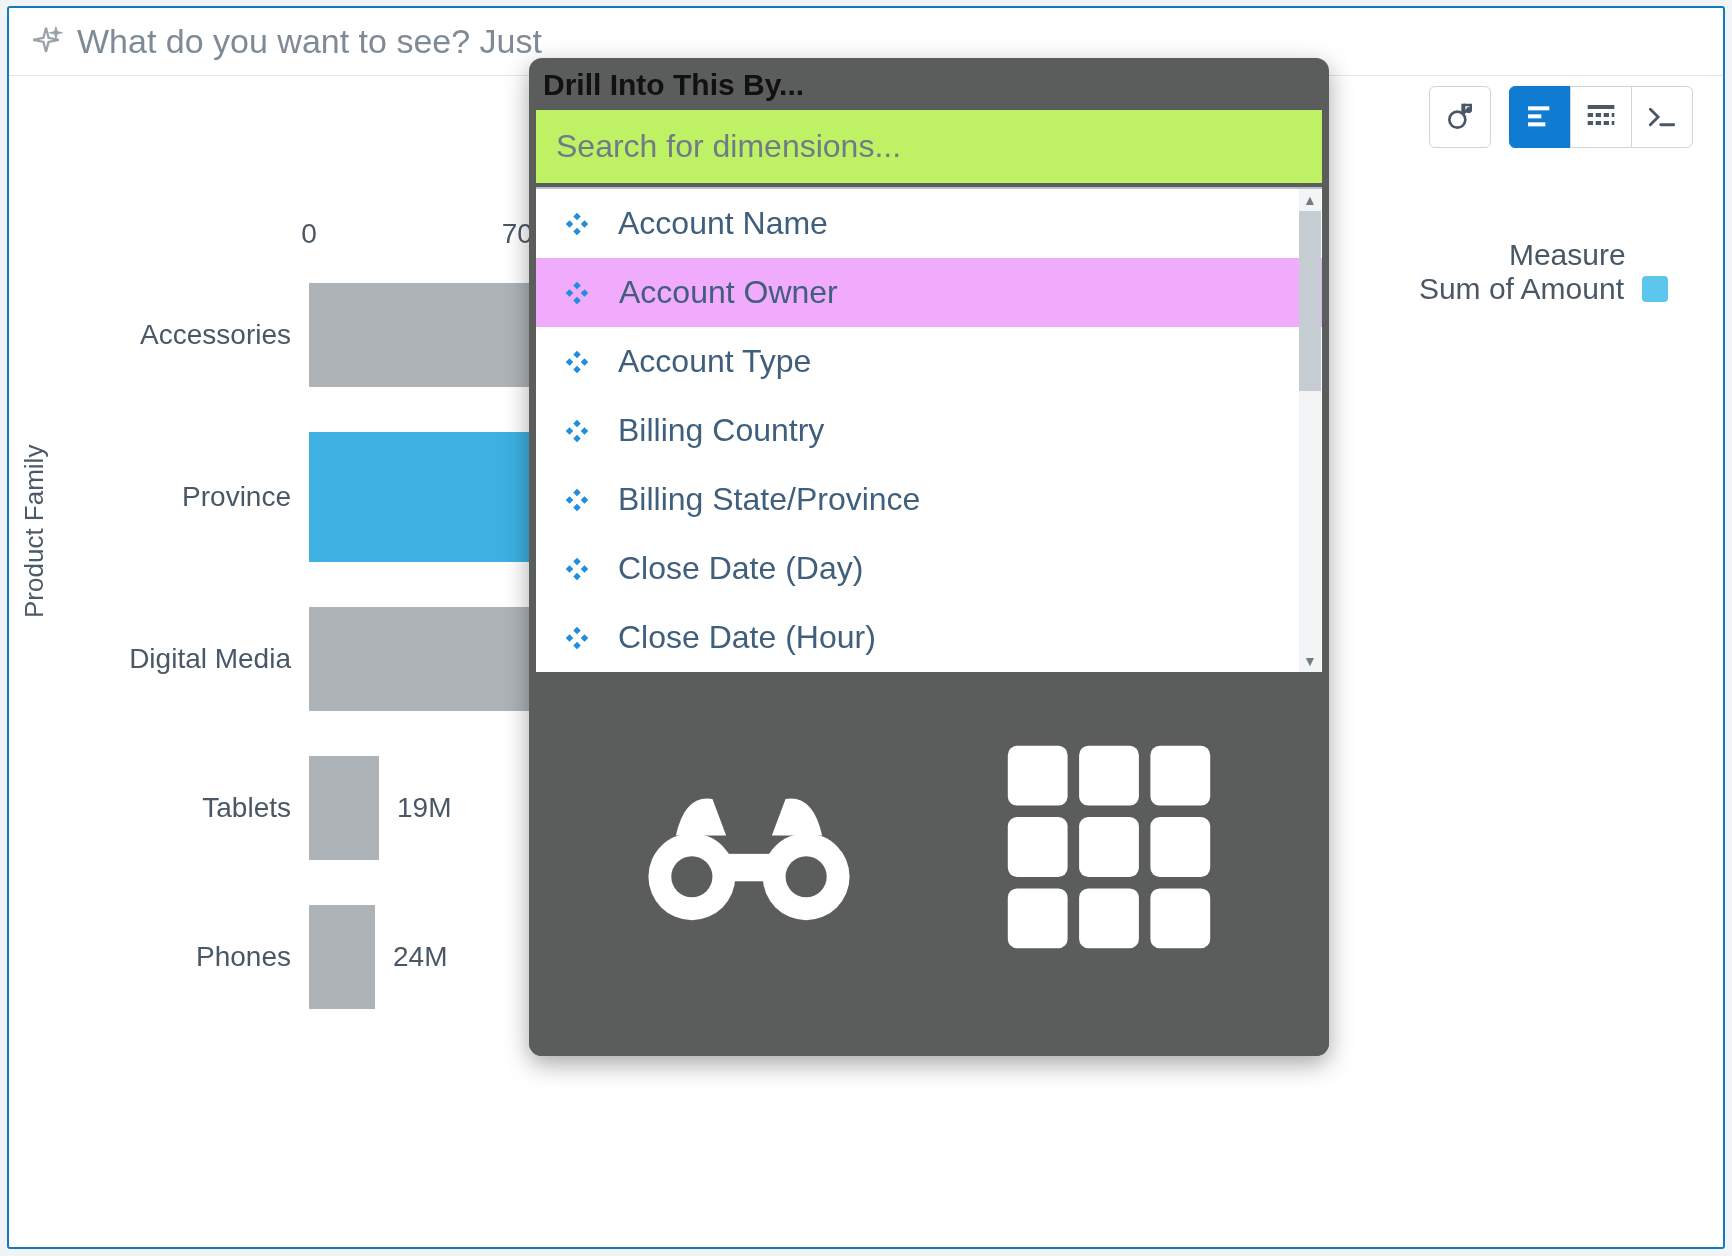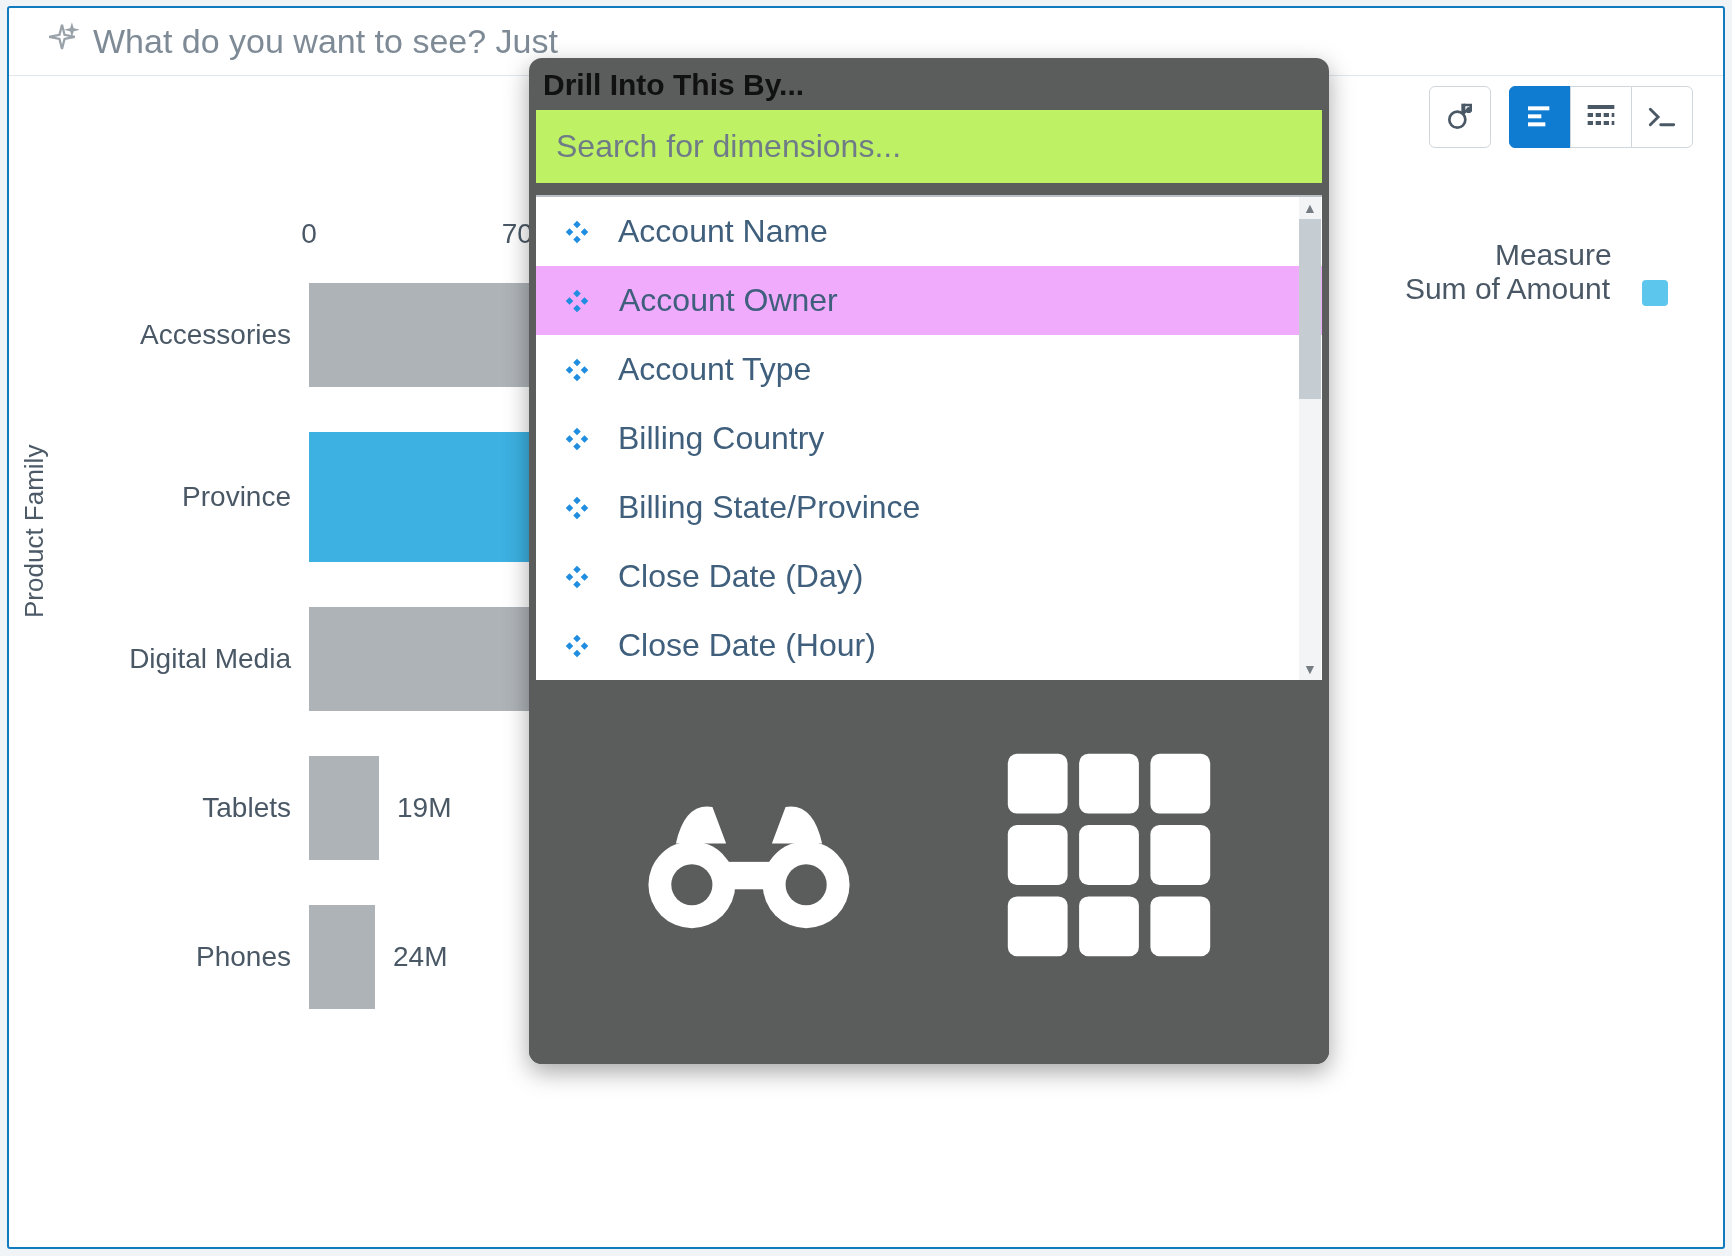--- a/index.html
+++ b/index.html
@@ -13,22 +13,22 @@
   }
   .frame {
     position: absolute;
     left: 7px; top: 6px; right: 7px; bottom: 7px;
     background: #fff;
     border: 2px solid #127bc0;
     border-radius: 3px;
   }
 
   .topbar {
-    display: flex; align-items: flex-start;
-    padding: 14px 36px;
+    display: flex; align-items: center;
+    padding: 14px 20px;
     border-bottom: 1px solid #e1e6eb;
     gap: 14px;
   }
   .spark-icon { color: #9aa2a9; width: 34px; height: 34px; flex: 0 0 auto; }
   .search-main {
     flex: 1;
     font-size: 34px;
     color: #7e8b96;
     border: none;
     outline: none;
@@ -103,21 +103,21 @@
     font-size: 28px; color: #4a5866;
     font-variant: small-caps;
   }
 
   .legend {
     position: absolute;
     right: 55px; top: 230px;
     text-align: left;
   }
   .legend-title { font-size: 30px; color: #4a5866; padding-left: 90px; }
-  .legend-item { display: flex; align-items: flex-end; font-size: 30px; color: #4a5866; gap: 32px; }
+  .legend-item { display: flex; align-items: center; font-size: 30px; color: #4a5866; gap: 18px; }
   .legend-swatch { width: 26px; height: 26px; background: #5dc6ec; border-radius: 4px; }
 
   
   .popover {
     position: absolute;
     left: 520px; top: 50px;
     width: 800px;
     background: #5b5c5c;
     border-radius: 13px;
     box-shadow: 0 8px 24px rgba(0,0,0,0.35);
@@ -134,21 +134,21 @@
     font-size: 32px;
     color: #6f7c88;
     padding: 18px 20px;
     width: calc(100% - 14px);
     margin: 0 7px;
     box-sizing: border-box;
   }
   .pop-search::placeholder { color: #6f7c88; }
   .pop-list-wrap {
     background: #fff;
-    margin: 12px 7px 0;
+    margin: 4px 7px 0;
     position: relative;
     border-top: 2px solid #b9c0c6;
   }
   .pop-list {
     max-height: 598px;
     overflow: hidden;
   }
   .pop-item {
     display: flex; align-items: center;
     gap: 26px;

